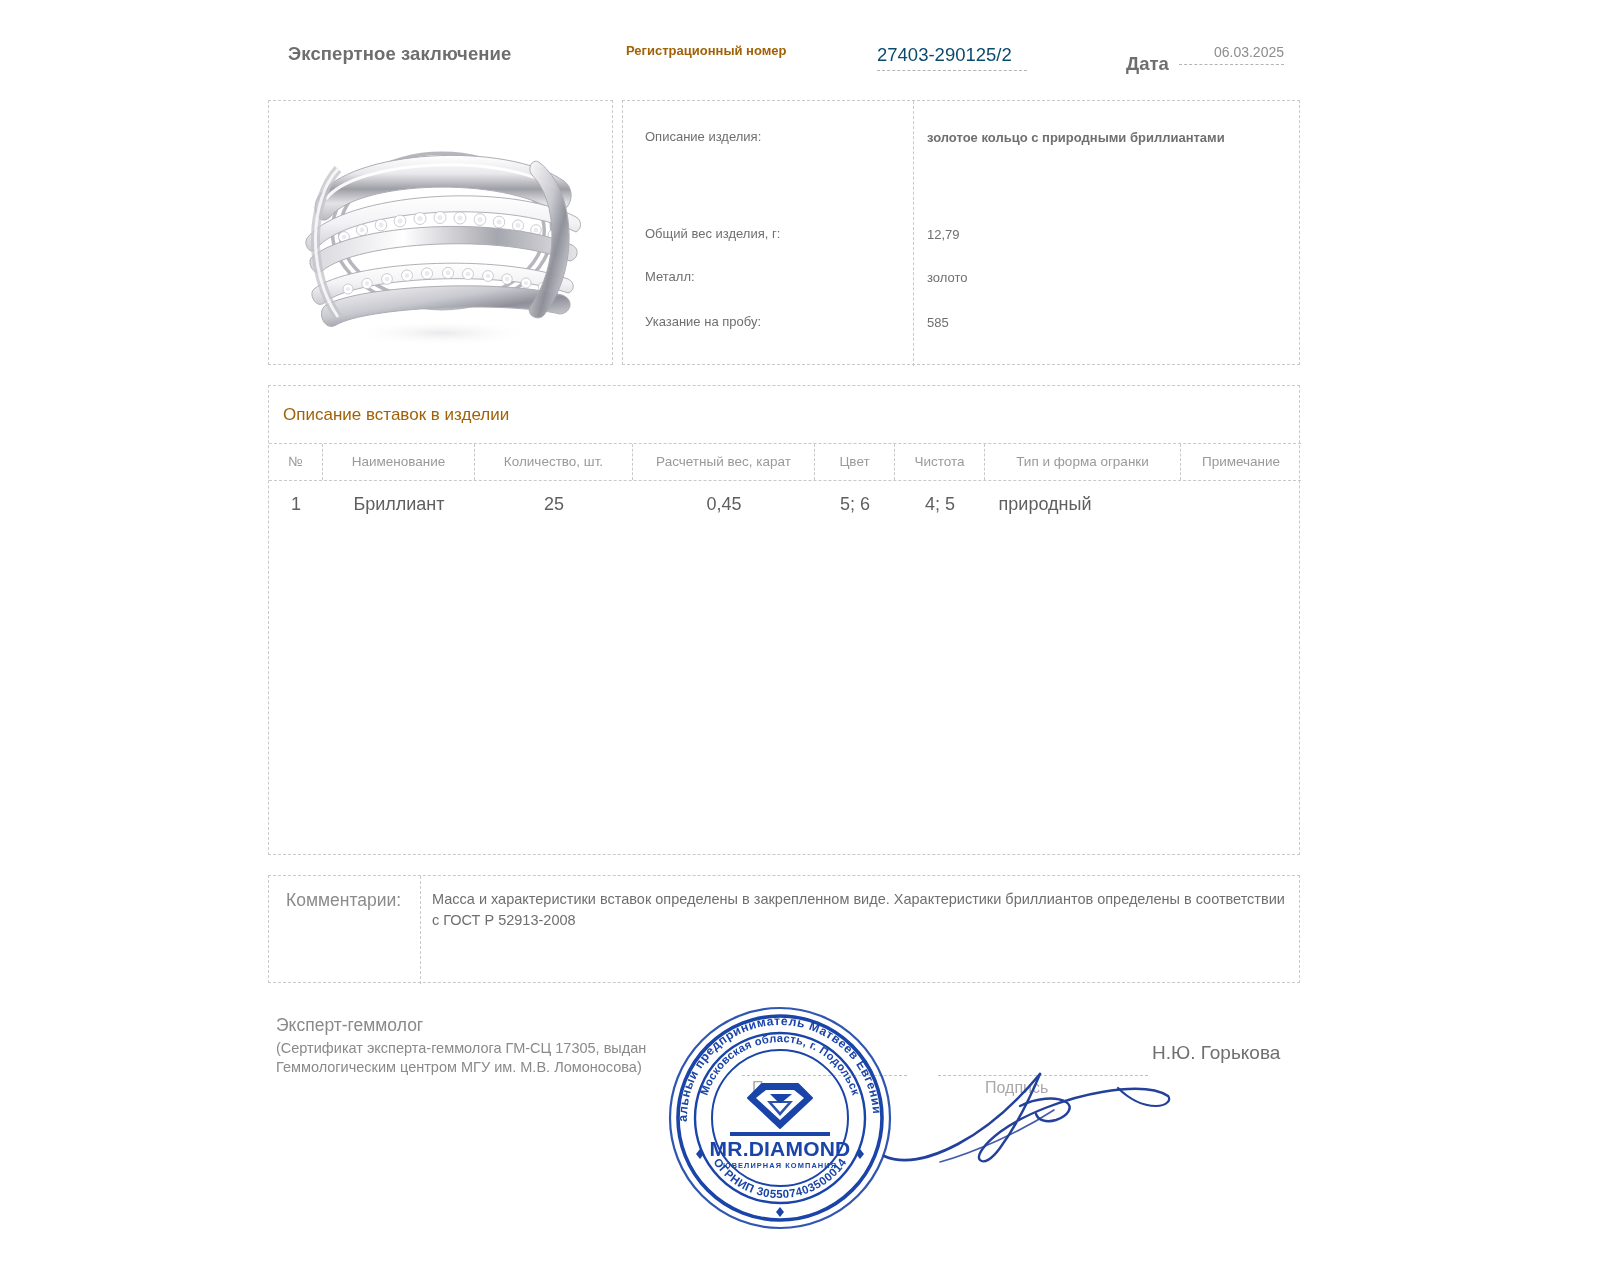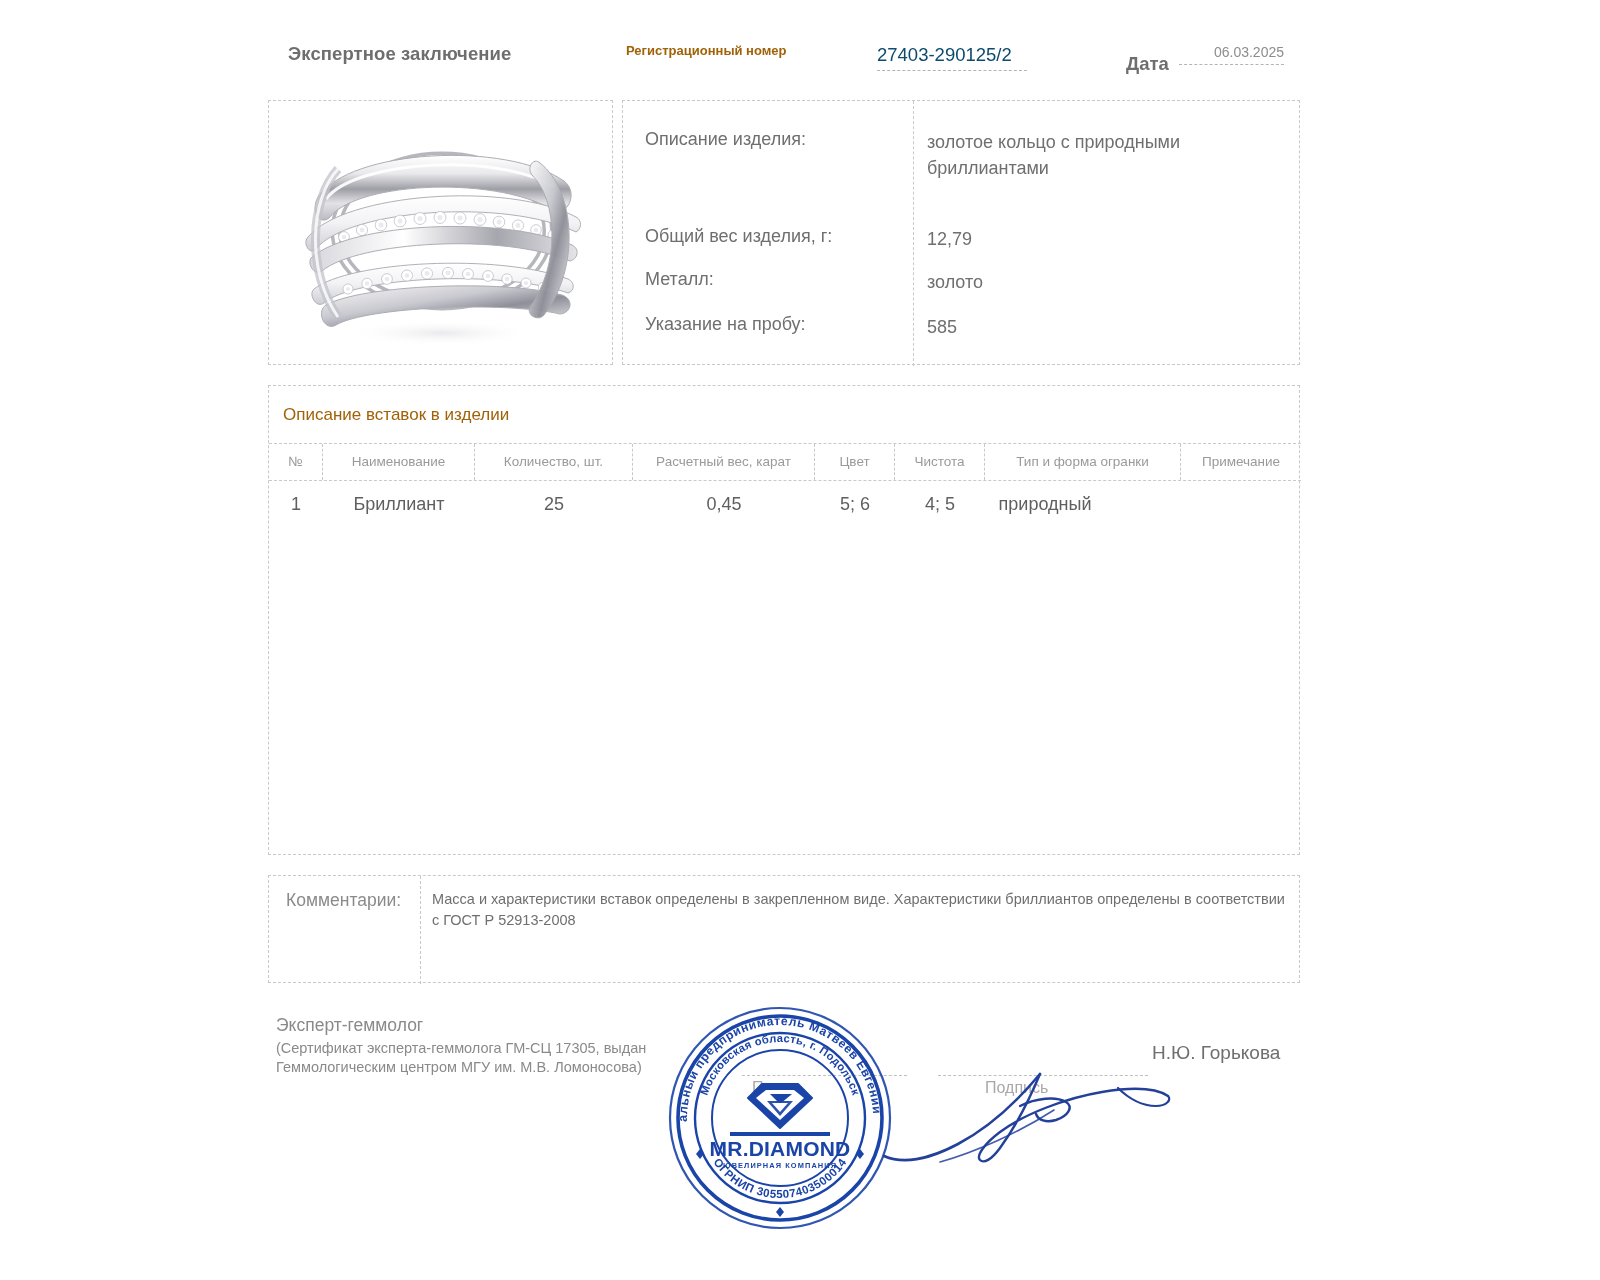--- a/index.html
+++ b/index.html
@@ -111,21 +111,21 @@
     height: 265px;
   }
   .info-divider {
     position: absolute;
     left: 290px;
     top: 0;
     width: 0;
     height: 265px;
     border-left: 1px dashed #c9c9c9;
   }
-  .info-row { position: absolute; font-size: 18px; color: #6f6f6f; }
+  .info-row { position: absolute; font-size: 13px; color: #6f6f6f; }
   .info-label { left: 22px; }
   .info-value { left: 304px; line-height: 1.45; }
 
   .r1 { top: 28px; }
   .r2 { top: 125px; }
   .r3 { top: 168px; }
   .r4 { top: 213px; }
 
   
   .inserts-box {
@@ -422,21 +422,21 @@
 
         <ellipse cx="150" cy="214" rx="96" ry="13" fill="url(#refl)"></ellipse>
       </svg>
     </div>
   </div>
 
   <div class="info-box dash">
     <div class="info-divider"></div>
 
     <div class="info-row info-label r1">Описание изделия:</div>
-    <div class="info-row info-value r1" style="width:330px;">золотое кольцо с природными бриллиантами</div>
+    <div class="info-row info-value r1" style="width:330px;font-weight:bold;">золотое кольцо с природными бриллиантами</div>
 
     <div class="info-row info-label r2">Общий вес изделия, г:</div>
     <div class="info-row info-value r2">12,79</div>
 
     <div class="info-row info-label r3">Металл:</div>
     <div class="info-row info-value r3">золото</div>
 
     <div class="info-row info-label r4">Указание на пробу:</div>
     <div class="info-row info-value r4">585</div>
   </div>

